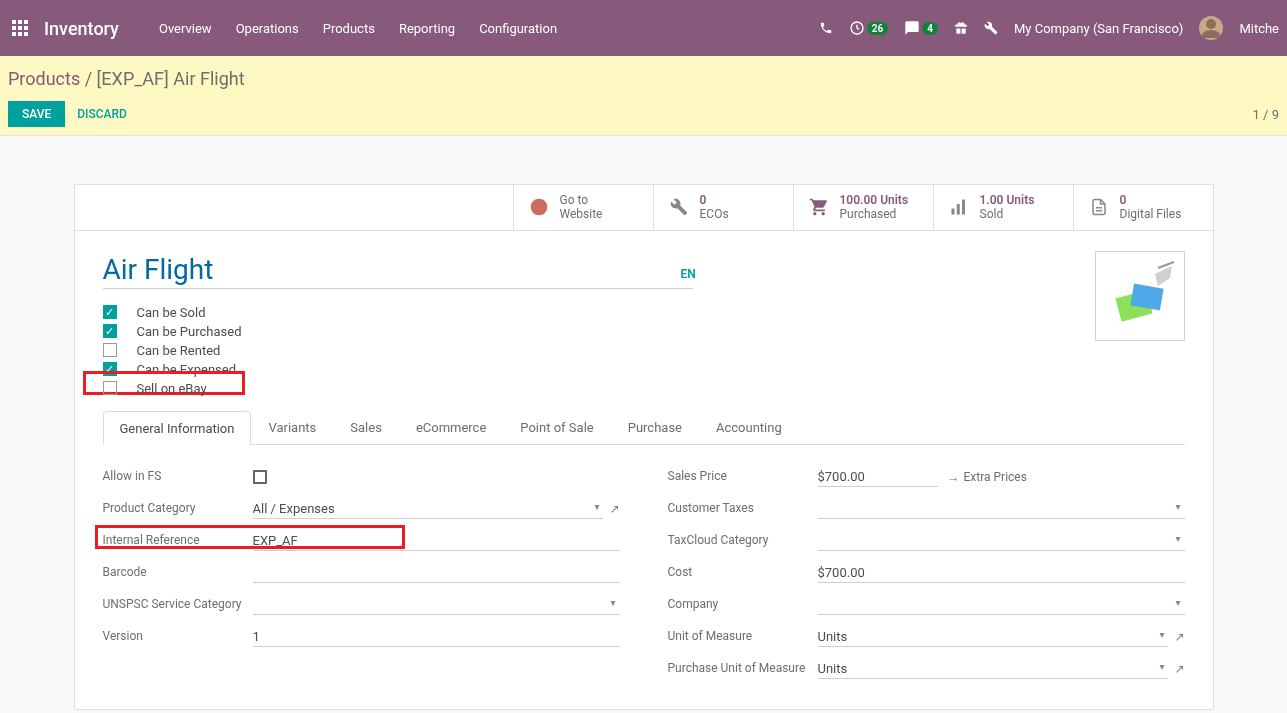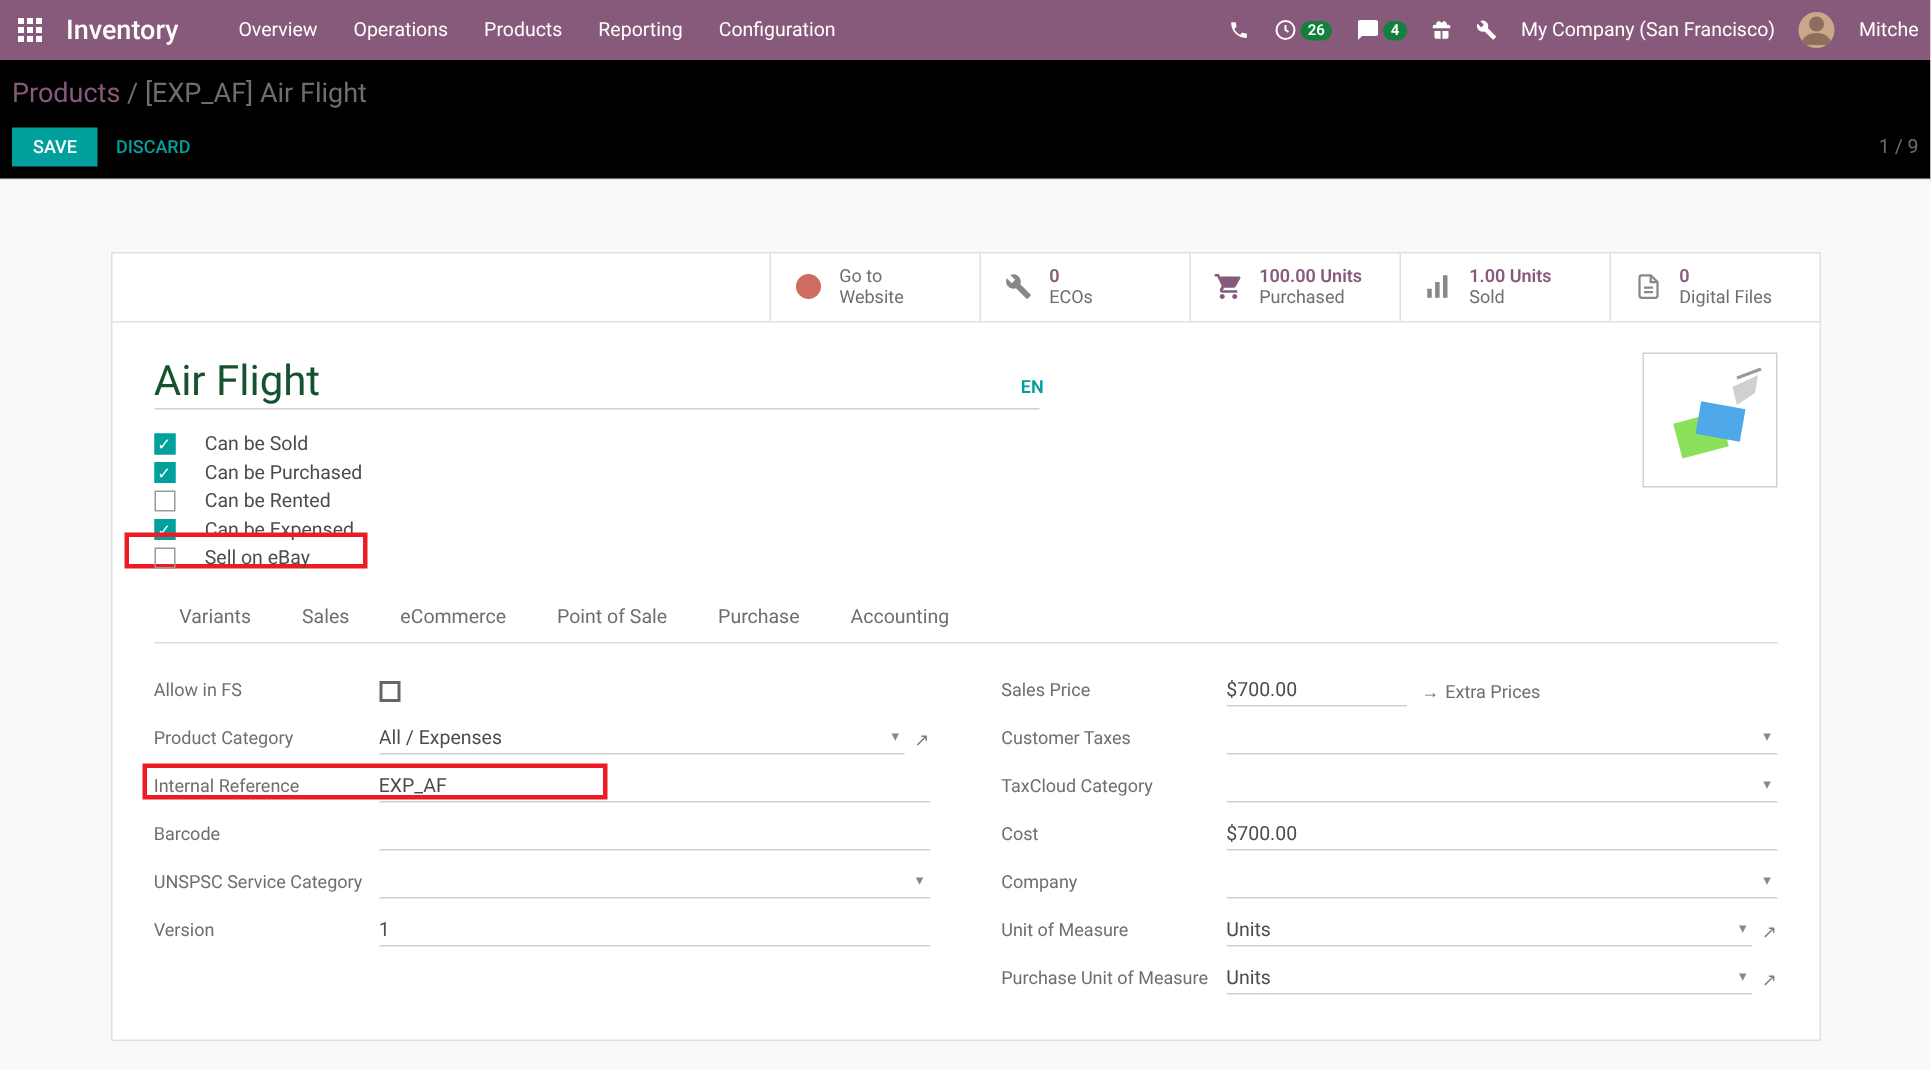--- a/index.html
+++ b/index.html
@@ -1,33 +1,33 @@
 <!DOCTYPE html>
 <html><head>
 <meta charset="utf-8">
 <style>
 * { margin: 0; padding: 0; box-sizing: border-box; font-family: -apple-system, BlinkMacSystemFont, "Segoe UI", Roboto, "Helvetica Neue", Arial, sans-serif; }
 body { background: #f9f9f9; font-size: 13px; color: #4c4c4c; }
 
 
-.navbar { background: #875a7b; color: #fff; height: 40px; display: flex; align-items: center; padding: 0 8px; }
+.navbar { background: #875a7b; color: #fff; height: 56px; display: flex; align-items: center; padding: 0 8px; }
 .navbar .apps-icon { width: 24px; height: 24px; display: flex; align-items: center; justify-content: center; margin-right: 12px; cursor: pointer; }
 .navbar .apps-icon svg { fill: #fff; }
 .navbar .brand { font-size: 18px; font-weight: 500; color: #fff; margin-right: 40px; }
 .navbar .nav-menu { display: flex; gap: 24px; }
 .navbar .nav-item { color: #fff; font-size: 13px; cursor: pointer; }
 .navbar .right { margin-left: auto; display: flex; align-items: center; gap: 16px; }
 .navbar .icon-btn { position: relative; cursor: pointer; display:flex; align-items:center; }
 .navbar .badge { background: #15803d; color: #fff; font-size: 10px; padding: 1px 5px; border-radius: 9px; margin-left: 2px; font-weight: 600; }
 .navbar .company { font-size: 13px; }
 .navbar .avatar { width: 24px; height: 24px; border-radius: 50%; background: #c9a88a; display:inline-block; overflow:hidden; }
 .navbar .username { font-size: 13px; }
 
 
-.control-bar { background: #000000; border-bottom: 1px solid #e0e0e0; }
+.control-bar { background: #fef9c3; border-bottom: 1px solid #e0e0e0; }
 .breadcrumb { padding: 12px 8px 4px 8px; font-size: 18px; color: #6e6e6e; }
 .breadcrumb .root { color: #875a7b; cursor: pointer; }
 .actions { display: flex; align-items: center; padding: 8px; gap: 12px; }
 .btn-save { background: #00a09d; border: none; color: #fff; padding: 6px 14px; text-transform: uppercase; font-size: 12px; font-weight: 500; cursor: pointer; }
 .btn-discard { color: #00a09d; text-transform: uppercase; font-size: 12px; font-weight: 500; cursor: pointer; background:none; border:none; }
 .pager { margin-left: auto; color: #6e6e6e; font-size: 13px; }
 
 
 .sheet-wrapper { display: flex; justify-content: center; padding: 0 8px; }
 .sheet { background: #fff; border: 1px solid #e0e0e0; width: 1140px; max-width: 100%; margin-top: 48px; }
@@ -37,21 +37,21 @@
 .statbtn { border-left: 1px solid #e0e0e0; padding: 8px 14px; min-width: 140px; display: flex; align-items: center; gap: 10px; cursor: pointer; }
 .statbtn .staticon { width: 22px; height: 22px; display:flex; align-items:center; justify-content:center; color:#875a7b; }
 .statbtn .stattext { font-size: 12px; line-height: 1.2; }
 .statbtn .stattext .val { color: #875a7b; font-weight: 600; }
 .statbtn .stattext .lbl { color: #6e6e6e; }
 
 
 .sheet-body { padding: 20px 28px; position: relative; }
 .product-name-label { font-size: 12px; font-weight: 600; color: #4c4c4c; margin-bottom: 4px; display:block; }
 .product-name-row { display:flex; align-items:flex-end; gap: 12px; }
-.product-name-input { border: none; border-bottom: 1px solid #cfcfcf; font-size: 28px; font-weight: 400; color: #14532d; width: 590px; padding: 2px 0; outline: none; background:transparent; }
+.product-name-input { border: none; border-bottom: 1px solid #cfcfcf; font-size: 28px; font-weight: 400; color: #0369a1; width: 590px; padding: 2px 0; outline: none; background:transparent; }
 .lang-btn { color: #00a09d; font-weight: 600; font-size: 12px; cursor: pointer; margin-bottom: 8px; margin-left: -24px; }
 .product-image { position: absolute; right: 28px; top: 20px; width: 90px; height: 90px; border: 1px solid #d0d0d0; display:flex; align-items:center; justify-content:center; }
 .product-image svg { width: 80px; height: 80px; }
 
 .checks { margin-top: 16px; }
 .check-row { display: flex; align-items: center; gap: 20px; margin: 4px 0; font-size: 13px; color:#4c4c4c; position: relative; }
 .check { width: 14px; height: 14px; border: 1px solid #9a9a9a; display: inline-flex; align-items: center; justify-content: center; cursor: pointer; }
 .check.checked { background: #00a09d; border-color: #00a09d; }
 .check.checked::after { content: '✓'; color: #fff; font-size: 11px; line-height: 1; }
 .hl-red { position:absolute; border: 3px solid #ed1c24; pointer-events:none; }
@@ -234,20 +234,21 @@
             <span>Can be Expensed</span>
           </div>
         <div class="hl-red" style="left:-20px; top:66px; width:162px; height:24px;"></div>
         <div class="check-row">
             <span class="check"></span>
             <span>Sell on eBay</span>
           </div>
       </div>
 
       <div class="tabs">
+        <div class="tab active">General Information</div>
         <div class="tab">Variants</div>
         <div class="tab">Sales</div>
         <div class="tab">eCommerce</div>
         <div class="tab">Point of Sale</div>
         <div class="tab">Purchase</div>
         <div class="tab">Accounting</div>
       </div>
 
       <div class="form-grid">
         <div class="col" style="position:relative;">

